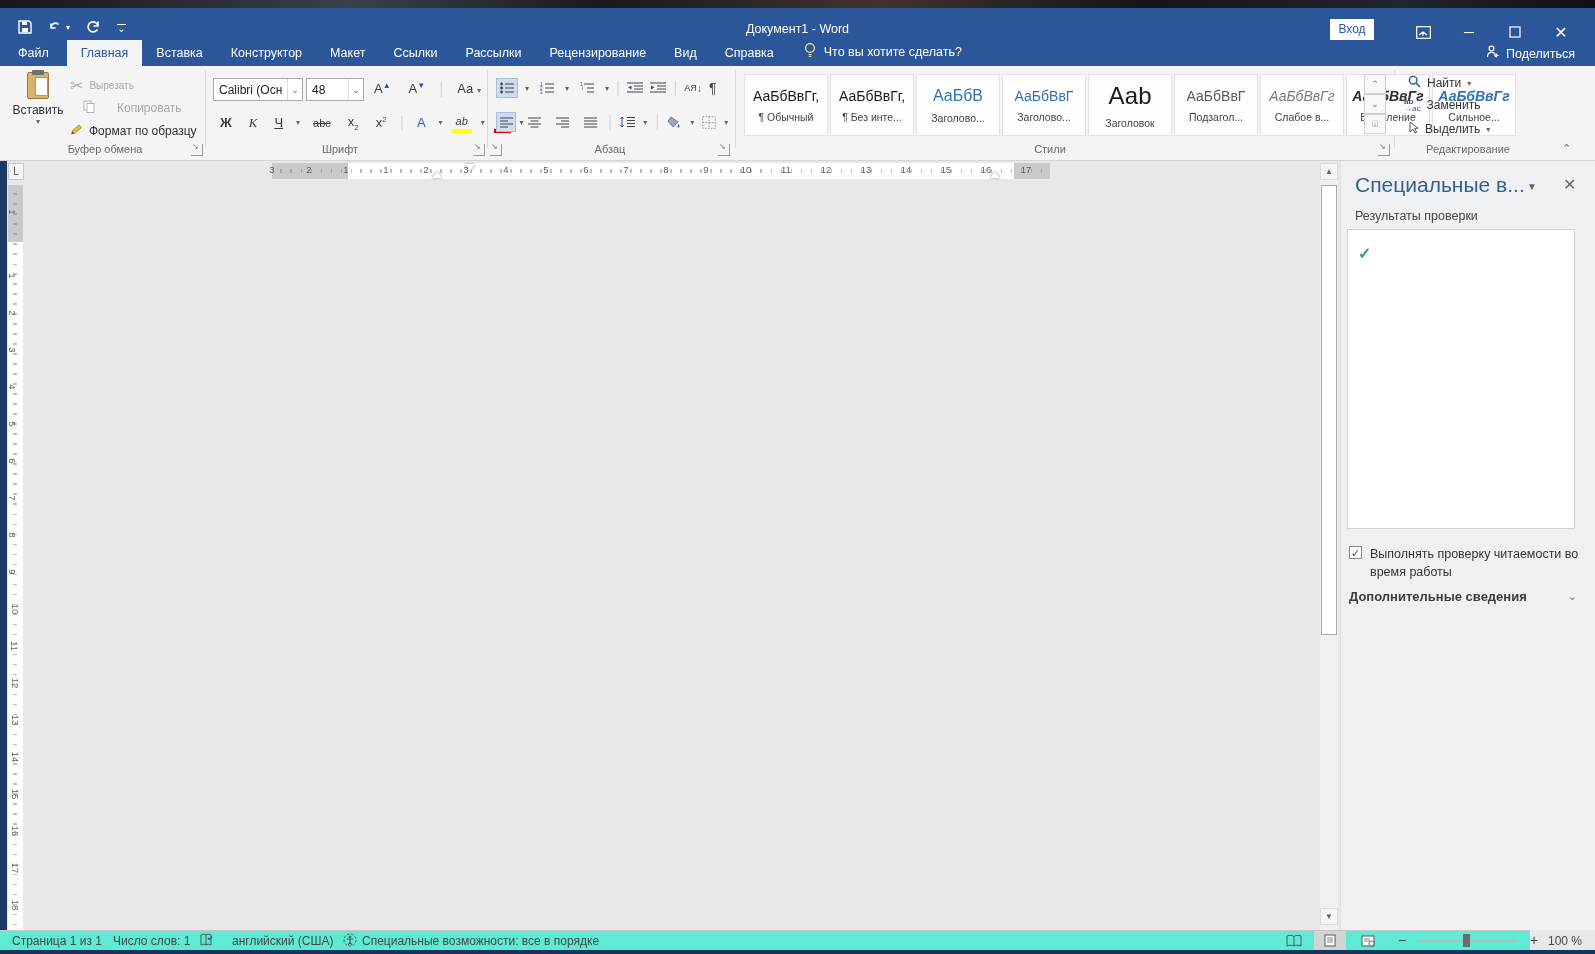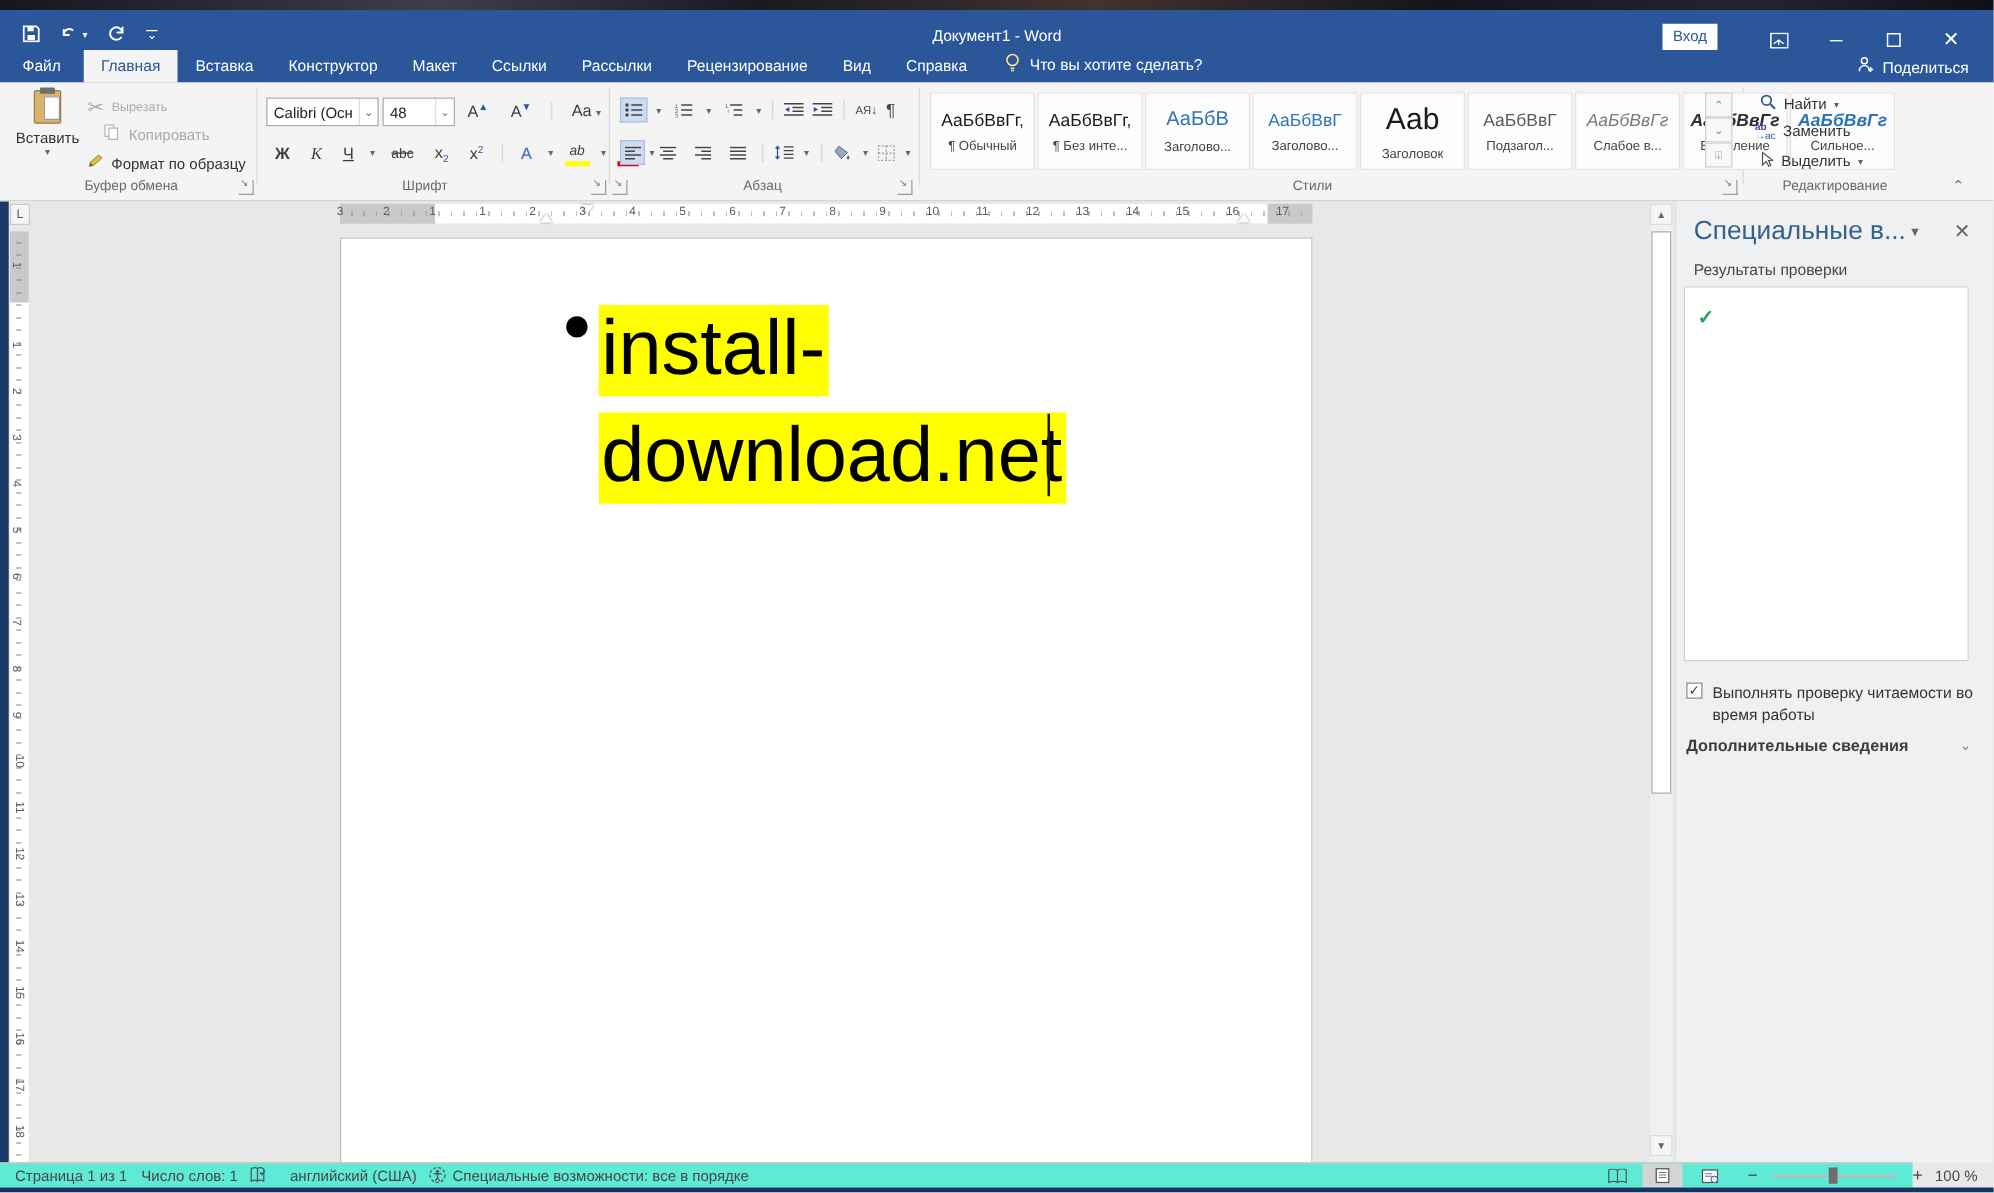--- a/index.html
+++ b/index.html
@@ -226,21 +226,21 @@
       <span class="clip-board">
           <span class="clip-sheet"></span>
         </span>
       <span style="margin-top:4px;">Вставить</span>
       <span class="mini-arrow">▾</span>
     </div>
     <div class="abs ff" style="left:70px; top:10px; gap:6px;">
       <span class="grayed">✂</span>
       <span class="grayed" style="font-size:10px;">Вырезать</span>
     </div>
-    <div class="abs ff" style="left:70px; top:33px; gap:8px;padding-left:13px;">
+    <div class="abs ff" style="left:70px; top:33px; gap:22px;padding-left:13px;">
       <span>
         <svg width="12" height="13" viewBox="0 0 12 13">
             <rect x="1" y="1" width="7" height="9" fill="#fff" stroke="#b5b5b5"></rect>
             <rect x="4" y="3.5" width="7" height="9" fill="#fff" stroke="#b5b5b5"></rect>
           </svg>
       </span>
       <span class="grayed" style="font-size:12px;">Копировать</span>
     </div>
     <div class="abs ff" style="left:70px; top:56px; gap:6px;">
       <span>
@@ -474,26 +474,20 @@
     <div class="abs ind-bot" style="left:160px; top:8px;"></div>
     <div class="abs ind-bot" style="left:718px; top:8px;"></div>
   <span class="rnum" style="left: 0px;">3</span><span class="rnum" style="left: 37px;">2</span><span class="rnum" style="left: 74px;">1</span><span class="rnum" style="left: 114px;">1</span><span class="rnum" style="left: 154px;">2</span><span class="rnum" style="left: 194px;">3</span><span class="rnum" style="left: 234px;">4</span><span class="rnum" style="left: 274px;">5</span><span class="rnum" style="left: 314px;">6</span><span class="rnum" style="left: 354px;">7</span><span class="rnum" style="left: 394px;">8</span><span class="rnum" style="left: 434px;">9</span><span class="rnum" style="left: 474px;">10</span><span class="rnum" style="left: 514px;">11</span><span class="rnum" style="left: 554px;">12</span><span class="rnum" style="left: 594px;">13</span><span class="rnum" style="left: 634px;">14</span><span class="rnum" style="left: 674px;">15</span><span class="rnum" style="left: 714px;">16</span><span class="rnum" style="left: 754px;">17</span></div>
   <div class="abs vruler">
     <div class="graytop"></div>
     <div class="tickband"></div>
     <span class="rnum" style="top:27px;">1</span>
     <span></span>
   <span class="rnum" style="top: 91px;">1</span><span class="rnum" style="top: 128px;">2</span><span class="rnum" style="top: 165px;">3</span><span class="rnum" style="top: 202px;">4</span><span class="rnum" style="top: 239px;">5</span><span class="rnum" style="top: 276px;">6</span><span class="rnum" style="top: 313px;">7</span><span class="rnum" style="top: 350px;">8</span><span class="rnum" style="top: 387px;">9</span><span class="rnum" style="top: 424px;">10</span><span class="rnum" style="top: 461px;">11</span><span class="rnum" style="top: 498px;">12</span><span class="rnum" style="top: 535px;">13</span><span class="rnum" style="top: 572px;">14</span><span class="rnum" style="top: 609px;">15</span><span class="rnum" style="top: 646px;">16</span><span class="rnum" style="top: 683px;">17</span><span class="rnum" style="top: 720px;">18</span></div>
 
-  <div class="abs page">
-    <span class="bullet-dot"></span>
-    <div class="docline" style="top:48px;"><span class="hl">install-</span></div>
-    <div class="docline" style="top:134px;"><span class="hl">download.net</span></div>
-    <div class="caret"></div>
-  </div>
 
   <div class="abs vscroll">
     <div class="sc-arrow" style="top:0;">▲</div>
     <div class="sc-thumb"></div>
     <div class="sc-arrow" style="top:745px;">▼</div>
   </div>
 
   <div class="abs panel">
     <div class="panel-title">Специальные в...</div>
     <div class="panel-title-dd">▼</div>

